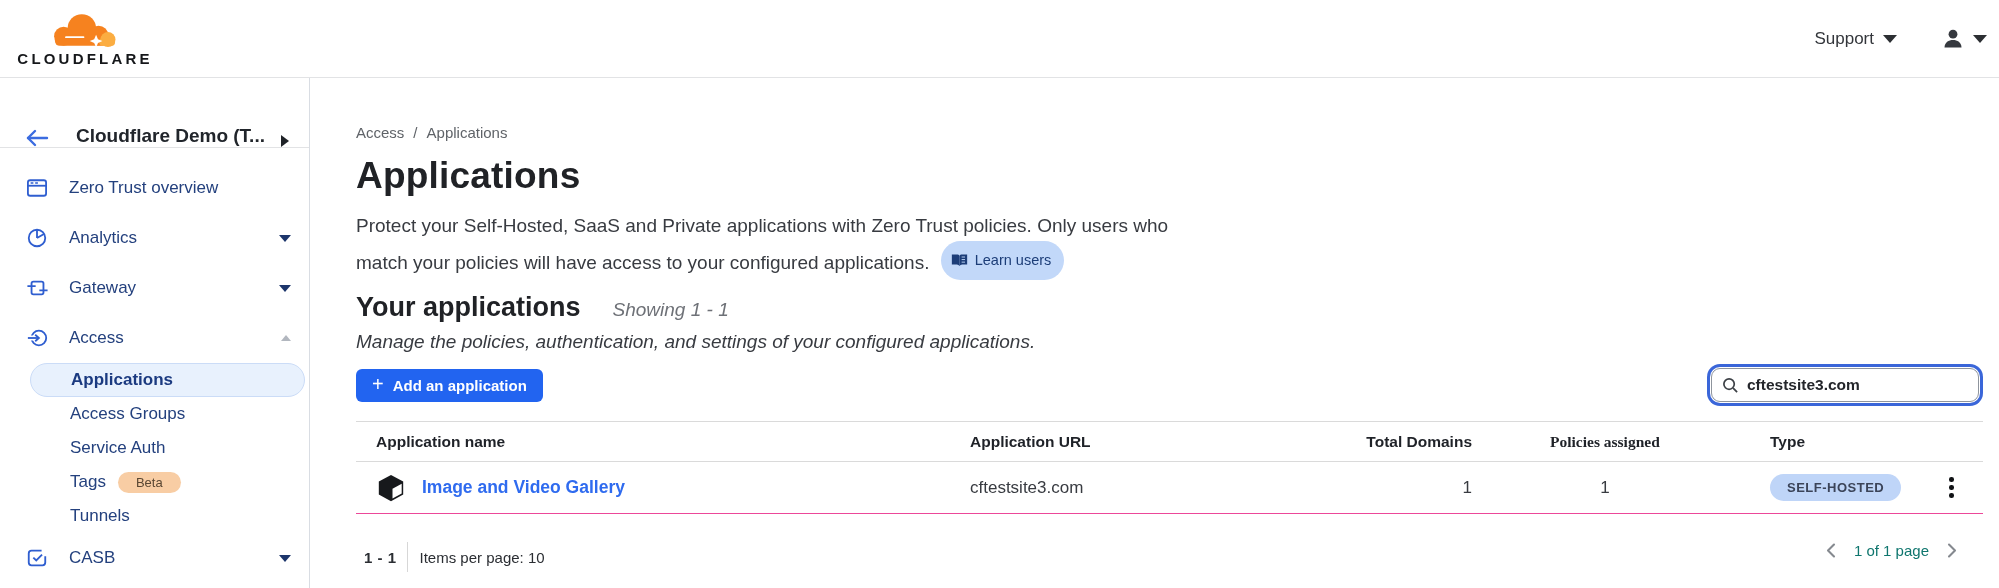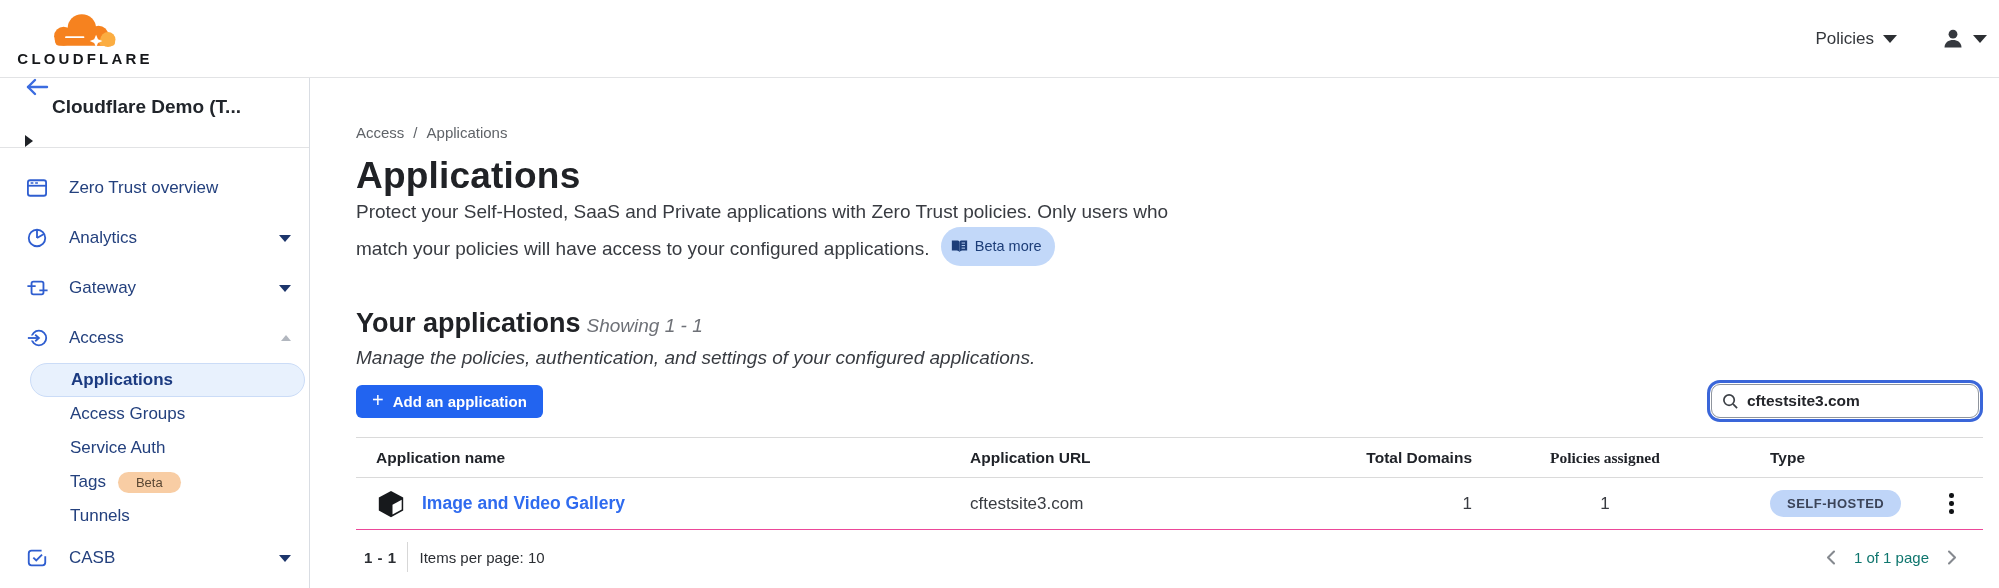--- a/index.html
+++ b/index.html
@@ -17,22 +17,22 @@
   .tri-down { width:0; height:0; border-left:7px solid transparent; border-right:7px solid transparent;
     border-top:8px solid #2c2f33; }
   .usermenu { display:flex; align-items:center; gap:8px; cursor:pointer; }
 
   
   .layout { display:flex; height:510px; }
   .sidebar { width:310px; min-width:310px; border-right:1px solid #d9dde3; background:#fff; }
   .main { flex:1; padding:46px 16px 0 46px; }
 
   
-  .acct { height:70px; border-bottom:1px solid #e2e3e5; display:flex; align-items:flex-start;
-    padding:0 20px 0 25px;flex-direction:column; }
+  .acct { height:70px; border-bottom:1px solid #e2e3e5; display:flex; align-items:flex-end;
+    padding:0 20px 0 25px; }
   .back-arrow { color:#3b6ce0; flex:0 0 auto; cursor:pointer; display:flex; }
   .acct-label { flex:1; margin-left:27px; font-size:19px; font-weight:bold; color:#21252b;
     white-space:nowrap; overflow:hidden; }
   .tri-right { width:0; height:0; border-top:6px solid transparent; border-bottom:6px solid transparent;
     border-left:8px solid #1f2227; cursor:pointer; }
   .nav { padding-top:15px; }
   .nav-item { height:50px; display:flex; align-items:center; padding:0 18px 0 25px;
     color:#24417e; font-size:17px; cursor:pointer; }
   .nav-item .icon { width:24px; display:flex; justify-content:center; }
   .nav-item .lbl { margin-left:20px; flex:1; }
@@ -44,25 +44,25 @@
     color:#24417e; font-size:17px; cursor:pointer; }
   .sub-item.selected { background:#e8f1fd; border:1px solid #cbdcf7; border-radius:17px;
     margin:0 4px 0 30px; padding-left:40px; font-weight:bold; color:#1b3a80; }
   .beta-badge { margin-left:12px; background:#f8cda4; color:#5a4733; font-size:13px;
     padding:3px 18px; border-radius:999px; }
 
   
   .breadcrumb { font-size:15px; color:#5f6368; display:flex; gap:9px; }
   .breadcrumb .crumb { cursor:pointer; }
   h1.pagetitle { font-size:37px; font-weight:bold; color:#202226; margin-top:14px; letter-spacing:.2px; }
-  .desc { margin-top:0; font-size:19px; line-height:30px; color:#383b41; }
+  .desc { margin-top:14px; font-size:19px; line-height:30px; color:#383b41; }
   .learnmore { display:inline-flex; align-items:center; gap:7px; background:#c2d8f9; color:#1c3d78;
     font-size:14.5px; padding:4px 13px 5px 10px; border-radius:999px; vertical-align:2px;
     margin-left:6px; cursor:pointer; }
-  .sect-row { margin-top:42px; display:flex; align-items:baseline; gap:6px; }
+  .sect-row { margin-top:12px; display:flex; align-items:baseline; gap:32px; }
   h2.secttitle { font-size:27px; font-weight:bold; color:#202226; }
   .showing { font-size:19px; font-style:italic; color:#6e7177; }
   .sect-desc { margin-top:8px; font-size:19px; color:#383b41;font-style:italic; }
 
   .controls { margin-top:15px; display:flex; align-items:center; justify-content:space-between; }
   .add-btn { display:inline-flex; align-items:center; gap:9px; background:#2264f0; color:#fff;
     border:none; font-family:inherit; font-size:15px; font-weight:bold; height:33px; padding:0 16px;
     border-radius:6px; cursor:pointer; }
   .plus { font-size:20px; font-weight:400; line-height:1; margin-top:-2px; }
   .searchwrap { display:flex; align-items:center; width:268px; height:34px; border:1px solid #8f959d;
@@ -84,21 +84,21 @@
   .c-type { padding-left:80px; }
   .app-cube { width:30px; height:30px; margin-right:16px; flex:0 0 auto; }
   .app-link { color:#2f6bef; font-weight:bold; font-size:17.5px; cursor:pointer; }
   .type-badge { display:inline-block; background:#bfd5f8; color:#3b4459; font-size:13px;
     font-weight:bold; letter-spacing:.5px; padding:6px 17px; border-radius:999px; }
   .kebab { justify-self:center; display:flex; flex-direction:column; gap:3.5px; cursor:pointer;
     padding:4px 8px; }
   .kebab i { width:4.5px; height:4.5px; border-radius:50%; background:#101215; }
 
   
-  .pager { margin-top:12px; display:flex; align-items:center; justify-content:space-between; }
+  .pager { margin-top:28px; display:flex; align-items:flex-start; justify-content:space-between; }
   .pager-left { display:flex; align-items:center; font-size:15px; color:#2b2e33; }
   .range { font-weight:bold; margin-left:8px; letter-spacing:.5px; }
   .vdiv { width:1px; height:30px; background:#d7d7d7; margin:0 12px 0 10px; }
   .pager-right { display:flex; align-items:center; gap:16px; font-size:15px; color:#0f766e;
     padding-right:24px; }
   .chev { cursor:pointer; display:flex; }
 </style>
 </head>
 <body>
 
@@ -111,21 +111,21 @@
       <rect x="22" y="30" width="66" height="14" rx="6" fill="#f6821f"></rect>
       <circle cx="89" cy="36" r="9.5" fill="#fbad41"></circle>
       <rect x="78" y="34" width="20" height="10" rx="5" fill="#fbad41"></rect>
       <path d="M74 30 l2.4 5.6 L82 38 l-5.6 2.4 L74 46 l-2.4-5.6 L66 38 l5.6-2.4 Z" fill="#fff"></path>
       <path d="M36 33 h22" stroke="#fff" stroke-width="2.4" stroke-linecap="round"></path>
     </svg>
     <div class="logo-word">CLOUDFLARE</div>
   </div>
   <div class="topbar-right">
     <div class="support">
-      <span>Policies</span>
+      <span>Support</span>
       <span class="tri-down"></span>
     </div>
     <div class="usermenu">
       <svg width="24" height="24" viewBox="0 0 24 24">
         <circle cx="12" cy="7.2" r="4.4" fill="#36393f"></circle>
         <path d="M3.5 20.5 c0-5.2 4.2-7.6 8.5-7.6 s8.5 2.4 8.5 7.6 z" fill="#36393f"></path>
       </svg>
       <span class="tri-down"></span>
     </div>
   </div>
@@ -236,21 +236,21 @@
 
     <div class="desc">
       <span>Protect your Self-Hosted, SaaS and Private applications with Zero Trust policies. Only users who</span><br>
       <span>match your policies will have access to your configured applications.</span>
       <span class="learnmore">
         <svg width="17" height="14" viewBox="0 0 20 16">
           <path d="M1 1.5 h7 a2 2 0 0 1 2 2 V15 a3.5 3.5 0 0 0-3-1.8 H1 Z" fill="#1c3d78"></path>
           <path d="M19 1.5 h-7 a2 2 0 0 0-2 2 V15 a3.5 3.5 0 0 1 3-1.8 h6 Z" fill="#1c3d78"></path>
           <path d="M12.5 4.5 h4 M12.5 7.5 h4 M12.5 10.5 h4" stroke="#c2d8f9" stroke-width="1.1"></path>
         </svg>
-        <span>Beta more</span>
+        <span>Learn users</span>
       </span>
     </div>
 
     <div class="sect-row">
       <h2 class="secttitle">Your applications</h2>
       <span class="showing">Showing 1 - 1</span>
     </div>
     <div class="sect-desc">Manage the policies, authentication, and settings of your configured applications.</div>
 
     <div class="controls">

